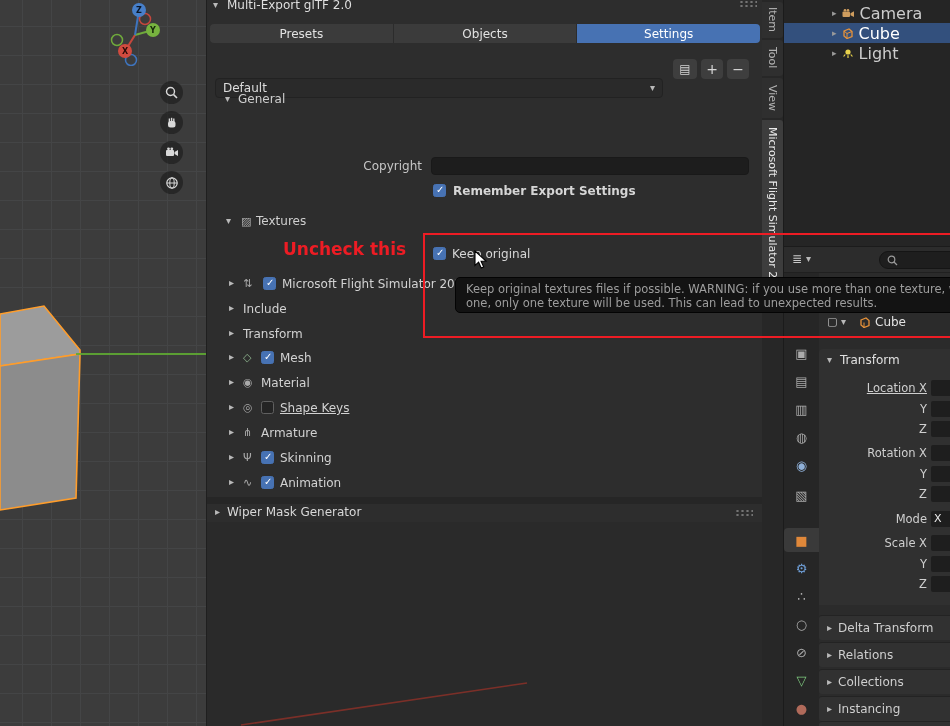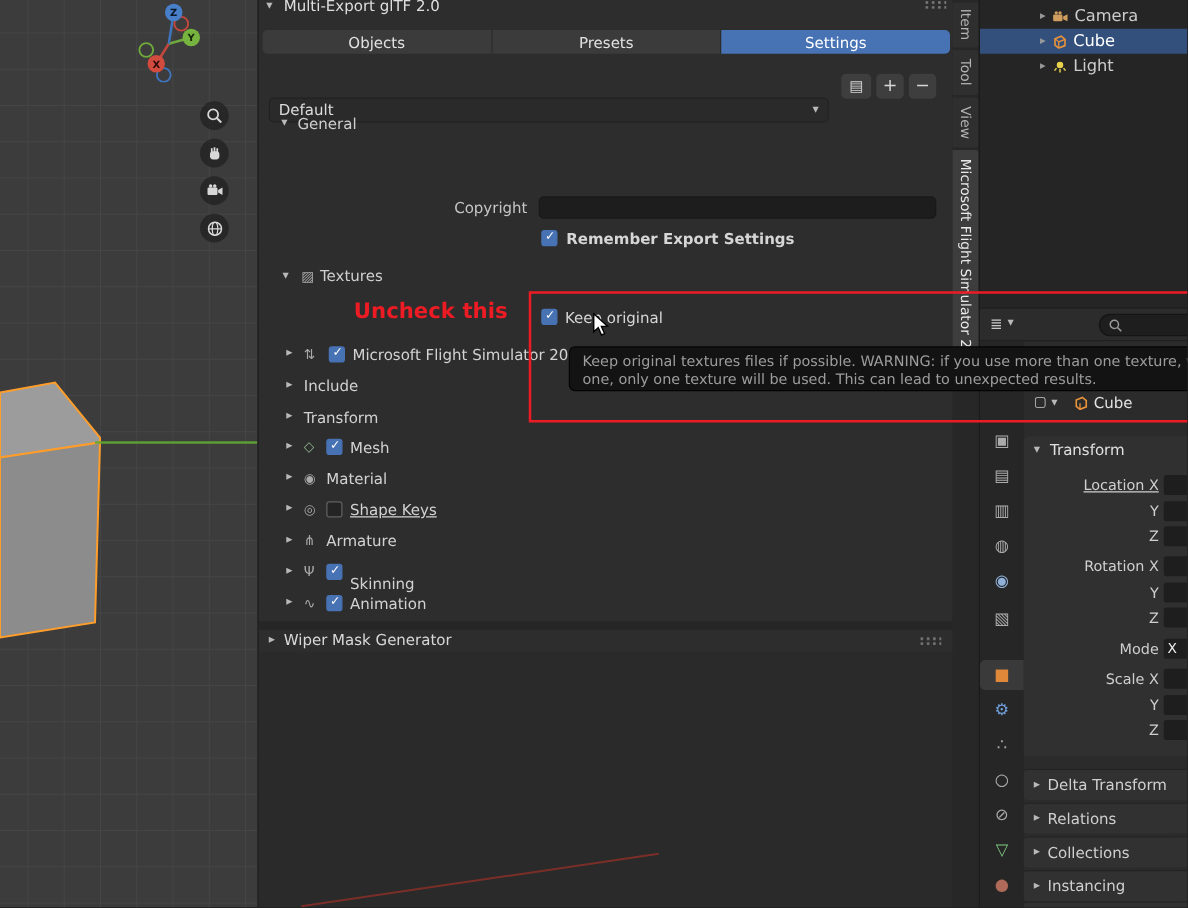--- a/index.html
+++ b/index.html
@@ -41,21 +41,21 @@
   #tabstrip{left:762px;top:0;width:21px;height:726px;background:#272727;}
   .vtab{position:absolute;left:0;width:21px;writing-mode:vertical-rl;font-size:11px;color:#b3b3b3;
     background:#2f2f2f;border-radius:0 3px 3px 0;display:flex;align-items:center;justify-content:center;white-space:nowrap;}
   .vtab.active{background:#3d3d3d;color:#e9e9e9;}
 
   
   #outliner{left:783px;top:0;width:167px;height:246px;background:#252525;border-left:1px solid #1b1b1b;box-sizing:border-box;}
   .o-row{position:absolute;left:0;width:100%;height:20px;display:flex;align-items:center;padding-left:48px;box-sizing:border-box;color:#cccccc;}
   .o-row.selected{background:#33507d;color:#ffffff;}
   .o-chev{font-size:9px;color:#9a9a9a;margin-right:5px;}
-  .o-label{font-size:13px;}
+  .o-label{font-size:16px;}
 
   
   #props{left:783px;top:246px;width:167px;height:480px;background:#2b2b2b;border-left:1px solid #1b1b1b;border-top:1px solid #1b1b1b;box-sizing:border-box;}
   #props-header{position:absolute;left:0;top:0;width:100%;height:26px;background:#2c2c2c;border-bottom:1px solid #202020;box-sizing:border-box;}
   .searchbox{position:absolute;left:95px;top:4px;width:80px;height:18px;background:#1e1e1e;border:1px solid #151515;border-radius:9px;display:flex;align-items:center;padding-left:7px;box-sizing:border-box;}
   #ptabs{position:absolute;left:0;top:26px;width:35px;height:454px;background:#262626;}
   .ptab{position:absolute;left:0;width:35px;height:24px;display:flex;align-items:center;justify-content:center;font-size:13px;color:#ababab;}
   .ptab.active-pill{background:#3a3a3a;border-radius:4px 0 0 4px;}
   #pmain{position:absolute;left:35px;top:26px;width:132px;height:454px;}
   .tpanel{position:absolute;left:0;top:76px;width:132px;height:256px;background:#303030;border-radius:4px 0 0 0;}
@@ -136,24 +136,24 @@
   <div id="sidebar" class="abs">
 
     <div class="abs" style="left:0;top:-2px;width:556px;height:15px;">
       <span class="chev abs" style="left:6px;top:2px;">▾</span>
       <span class="lbl" style="left:20px;top:0;color:#dedede;">Multi-Export glTF 2.0</span>
       <div class="grip abs" style="left:532px;top:2px;"></div>
     </div>
 
     <div class="seg abs">
       <div class="tabbtn">
+          <span>Presets</span>
+        </div>
+      <div class="tabbtn">
           <span>Objects</span>
-        </div>
-      <div class="tabbtn">
-          <span>Presets</span>
         </div>
       <div class="tabbtn active">
           <span>Settings</span>
         </div>
     </div>
 
     <div class="select abs" style="left:8px;top:59px;width:448px;margin-top:19px;">
       <span>Default</span>
       <span class="chev">▾</span>
     </div>
@@ -227,21 +227,21 @@
     </div>
     <div class="abs" style="left:0;top:425px;width:556px;height:16px;">
       <span class="chev abs" style="left:22px;top:2px;">▸</span>
       <span class="ricon" style="left:36px;top:1px;">⋔</span>
       <span class="lbl rowlbl" style="left:54px;top:1px;">Armature</span>
     </div>
     <div class="abs" style="left:0;top:450px;width:556px;height:16px;">
       <span class="chev abs" style="left:22px;top:2px;">▸</span>
       <span class="ricon" style="left:36px;top:1px;">Ψ</span>
       <span class="cb checked" style="left:54px;top:1px;"></span>
-      <span class="lbl rowlbl" style="left:73px;top:10px;text-align:center;">Skinning</span>
+      <span class="lbl rowlbl" style="left:73px;top:1px;text-align:center;">Skinning</span>
     </div>
     <div class="abs" style="left:0;top:475px;width:556px;height:16px;">
       <span class="chev abs" style="left:22px;top:2px;">▸</span>
       <span class="ricon" style="left:36px;top:1px;">∿</span>
       <span class="cb checked" style="left:54px;top:1px;"></span>
       <span class="lbl rowlbl" style="left:73px;top:1px;">Animation</span>
     </div>
 
     <div class="abs" style="left:0;top:497px;width:556px;height:7px;background:#262626;"></div>
     <div class="abs" style="left:0;top:505px;width:556px;height:16px;">

